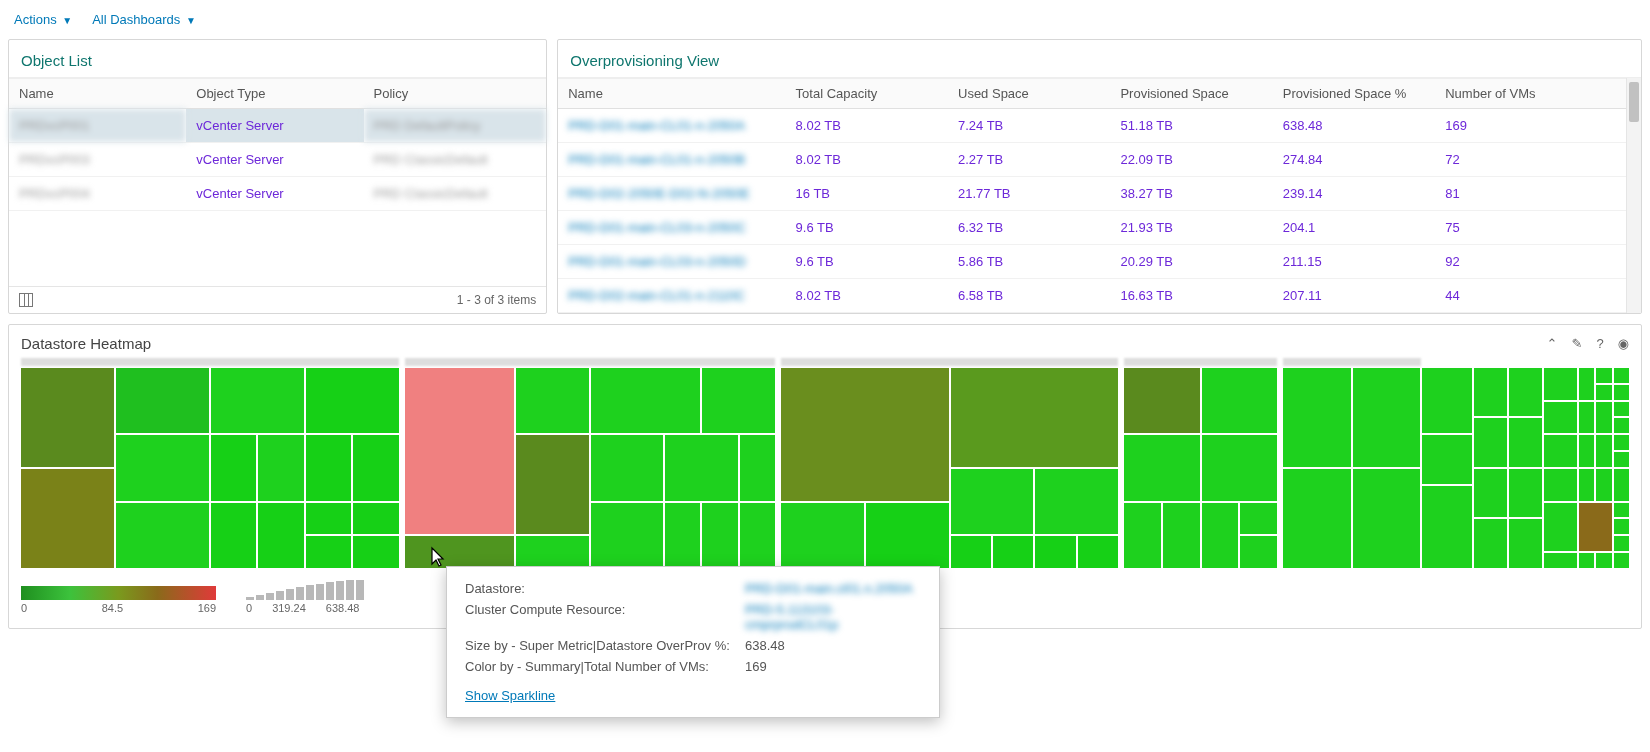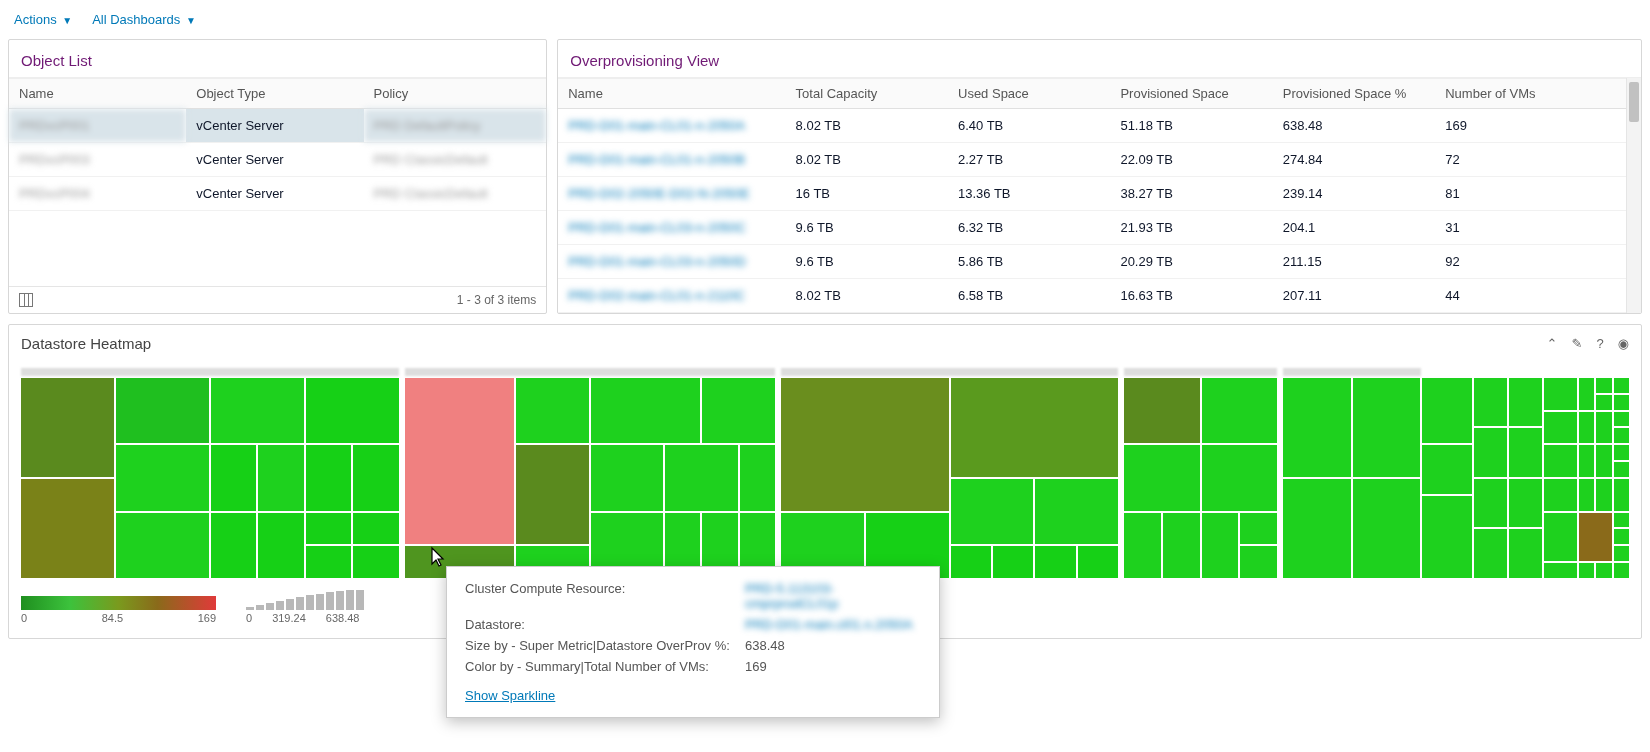--- a/index.html
+++ b/index.html
@@ -5,43 +5,43 @@
   *{box-sizing:border-box;margin:0;padding:0}
   body{font-family:"Segoe UI",Arial,sans-serif;font-size:13px;color:#3c3c3c;background:#fff;padding:4px 8px;}
   .topbar{display:flex;align-items:center;gap:20px;padding:8px 6px 12px}
   .title{font-size:22px;font-weight:400;color:#333}
   .link{color:#0079b8;cursor:pointer;font-size:13px}
   .link .caret{font-size:10px;margin-left:2px}
   .twocol{display:flex;gap:10px}
   .panel{border:1px solid #d7d7d7;border-radius:2px;background:#fff;display:flex;flex-direction:column}
   .panel.left{flex:0 0 33%}
   .panel.right{flex:1}
-  .panel-heading{padding:12px 12px 8px;font-size:15px;color:#701a75;border-bottom:1px solid #eee}
+  .panel-heading{padding:12px 12px 8px;font-size:15px;color:#0f766e;border-bottom:1px solid #eee}
   table{width:100%;border-collapse:collapse;font-size:13px}
   th{text-align:left;font-weight:400;color:#555;padding:7px 10px;border-bottom:1px solid #e0e0e0;border-top:1px solid #eee;background:#fafafa}
-  td{padding:9px 10px;border-bottom:1px solid #f1f1f1;color:#0f172a;white-space:nowrap;overflow:hidden;text-overflow:ellipsis}
+  td{padding:9px 10px;border-bottom:1px solid #f1f1f1;color:#6d28d9;white-space:nowrap;overflow:hidden;text-overflow:ellipsis}
   tr.selected td{background:#d9e4ea}
   .blur{filter:blur(3px);color:#999}
   .bluelink{color:#0079b8;cursor:pointer}
   .panel-footer{display:flex;align-items:center;justify-content:space-between;padding:6px 10px;border-top:1px solid #e5e5e5;font-size:12px;color:#666}
   .foot-right{display:flex;align-items:center;gap:10px}
   .pager{display:flex;align-items:center;gap:6px}
   .pager span{cursor:pointer;padding:0 3px}
   .pager .active{color:#0079b8;border-bottom:2px solid #0079b8}
   .pager .navicon{color:#888}
   .columns-icon{width:14px;height:14px;border:1px solid #777;display:inline-block;position:relative}
   .columns-icon::before{content:"";position:absolute;left:4px;top:0;bottom:0;width:1px;background:#777}
   .columns-icon::after{content:"";position:absolute;left:8px;top:0;bottom:0;width:1px;background:#777}
   .spacer-body-left{flex:1;min-height:60px}
   .panel.right .tablewrap{overflow:hidden;position:relative}
   .scroll-fake{position:absolute;right:0;top:0;bottom:0;width:15px;background:#f3f3f3;border-left:1px solid #e5e5e5}
   .scroll-thumb{position:absolute;right:2px;top:4px;width:10px;height:40px;background:#c1c1c1;border-radius:2px}
 
   .panel.heatmap{margin-top:10px;padding:10px 12px 14px;position:relative}
-  .hm-head{display:flex;align-items:center;justify-content:space-between;margin-bottom:16px}
+  .hm-head{display:flex;align-items:center;justify-content:space-between;margin-bottom:6px}
   .hm-title{font-size:15px;color:#444}
   .hm-tools{display:flex;gap:14px;color:#666}
   .hm-tools span{cursor:pointer}
   .treemap{display:flex;gap:6px;width:100%;position:relative}
   .group{display:flex;flex-direction:column;gap:2px}
   .glabel{height:8px;background:#ddd;filter:blur(1px)}
   .tiles{display:grid;gap:2px;height:200px}
   .t{background:#22d322}
   .legend{display:flex;gap:30px;margin-top:12px;align-items:flex-end;font-size:11px;color:#666}
   .grad{width:195px;height:14px;background:linear-gradient(90deg,#1f8f1f,#3cc23c 25%,#7a9a1e 50%,#8a6a1a 70%,#e03a3a)}
@@ -113,48 +113,48 @@
           <th style="width:15%">Used Space</th>
           <th style="width:15%">Provisioned Space</th>
           <th style="width:15%">Provisioned Space %</th>
           <th>Number of VMs</th>
         </tr>
           </thead>
         <tbody>
           <tr>
               <td class="blur bluelink">PRD-D01-main-CL01-n-2050A</td>
               <td>8.02 TB</td>
-              <td>6.40 TB</td>
+              <td>7.24 TB</td>
               <td>51.18 TB</td>
               <td>638.48</td>
               <td>169</td>
             </tr>
           <tr>
               <td class="blur bluelink">PRD-D01-main-CL01-n-2050B</td>
               <td>8.02 TB</td>
               <td>2.27 TB</td>
               <td>22.09 TB</td>
               <td>274.84</td>
               <td>72</td>
             </tr>
           <tr>
               <td class="blur bluelink">PRD-D02-2050E-D02-N-2050E</td>
               <td>16 TB</td>
-              <td>13.36 TB</td>
+              <td>21.77 TB</td>
               <td>38.27 TB</td>
               <td>239.14</td>
               <td>81</td>
             </tr>
           <tr>
               <td class="blur bluelink">PRD-D01-main-CL03-n-2050C</td>
               <td>9.6 TB</td>
               <td>6.32 TB</td>
               <td>21.93 TB</td>
               <td>204.1</td>
-              <td>31</td>
+              <td>75</td>
             </tr>
           <tr>
               <td class="blur bluelink">PRD-D01-main-CL03-n-2050D</td>
               <td>9.6 TB</td>
               <td>5.86 TB</td>
               <td>20.29 TB</td>
               <td>211.15</td>
               <td>92</td>
             </tr>
           <tr>
@@ -339,26 +339,26 @@
         <span>0</span>
         <span>319.24</span>
         <span>638.48</span>
       </div>
     </div>
   </div>
 </div>
 
 <div class="tooltip">
   <div class="tt-row">
+      <div class="tt-label">Datastore:</div>
+      <div class="blur bluelink">PRD-D01-main.cl01.n.2050A</div>
+    </div>
+  <div class="tt-row">
       <div class="tt-label">Cluster Compute Resource:</div>
       <div class="blur bluelink">PRD-5.113103-cmprprodCL01p</div>
-    </div>
-  <div class="tt-row">
-      <div class="tt-label">Datastore:</div>
-      <div class="blur bluelink">PRD-D01-main.cl01.n.2050A</div>
     </div>
   <div class="tt-row">
       <div class="tt-label">Size by - Super Metric|Datastore OverProv %:</div>
       <div>638.48</div>
     </div>
   <div class="tt-row">
       <div class="tt-label">Color by - Summary|Total Number of VMs:</div>
       <div>169</div>
     </div>
   <span class="tt-link">Show Sparkline</span>

